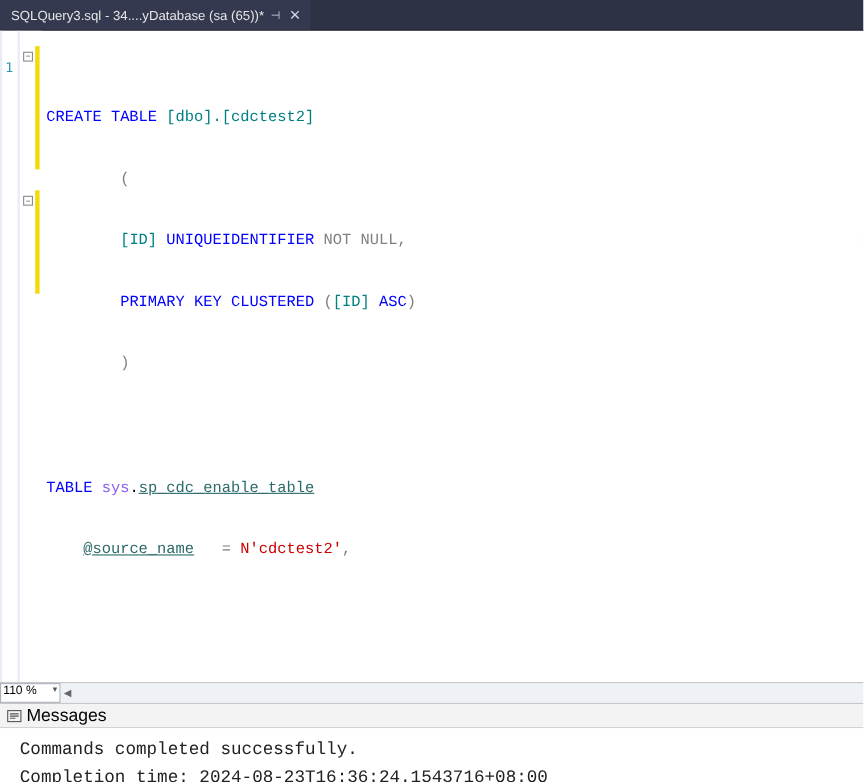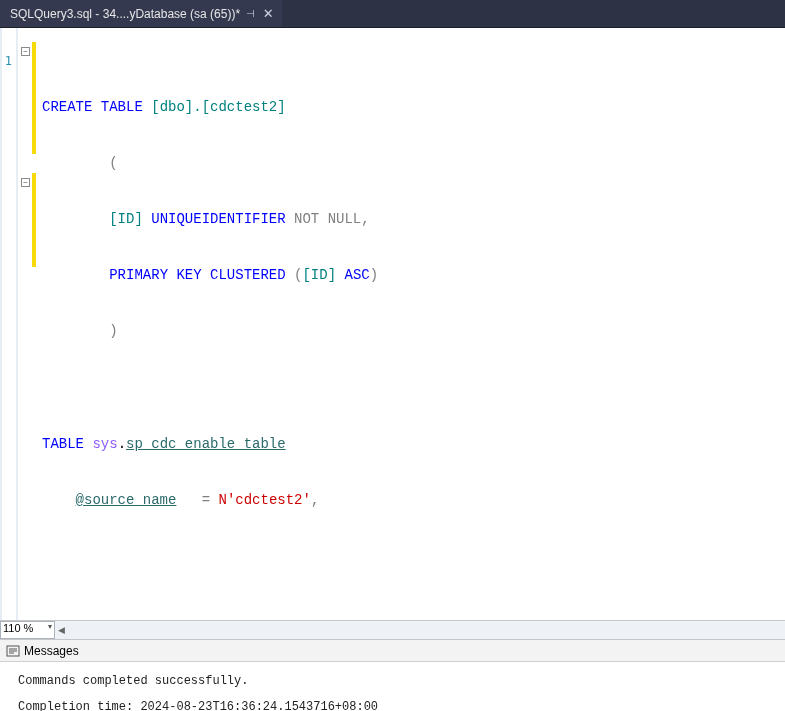--- a/index.html
+++ b/index.html
@@ -157,33 +157,33 @@
       color: #666;
       cursor: pointer;
     }
     .msg-header {
       height: 22px;
       background: #f3f3f3;
       border-bottom: 1px solid #cfcfcf;
       display: flex;
       align-items: center;
       padding-left: 6px;
-      font-size: 12px;
+      font-size: 16px;
       gap: 4px;
       cursor: pointer;
     }
     .msg-icon {
       display: inline-flex;
       width: 14px;
       height: 14px;
     }
     .msg-body {
       padding: 8px 0 0 18px;
       font-family: Consolas, 'Courier New', monospace;
-      font-size: 12px;
+      font-size: 16px;
       color: #222;
       line-height: 22px;
       background: #fff;
       height: 49px;
     }
   </style>
 </head>
 <body>
 
 <div class="tab-bar">

